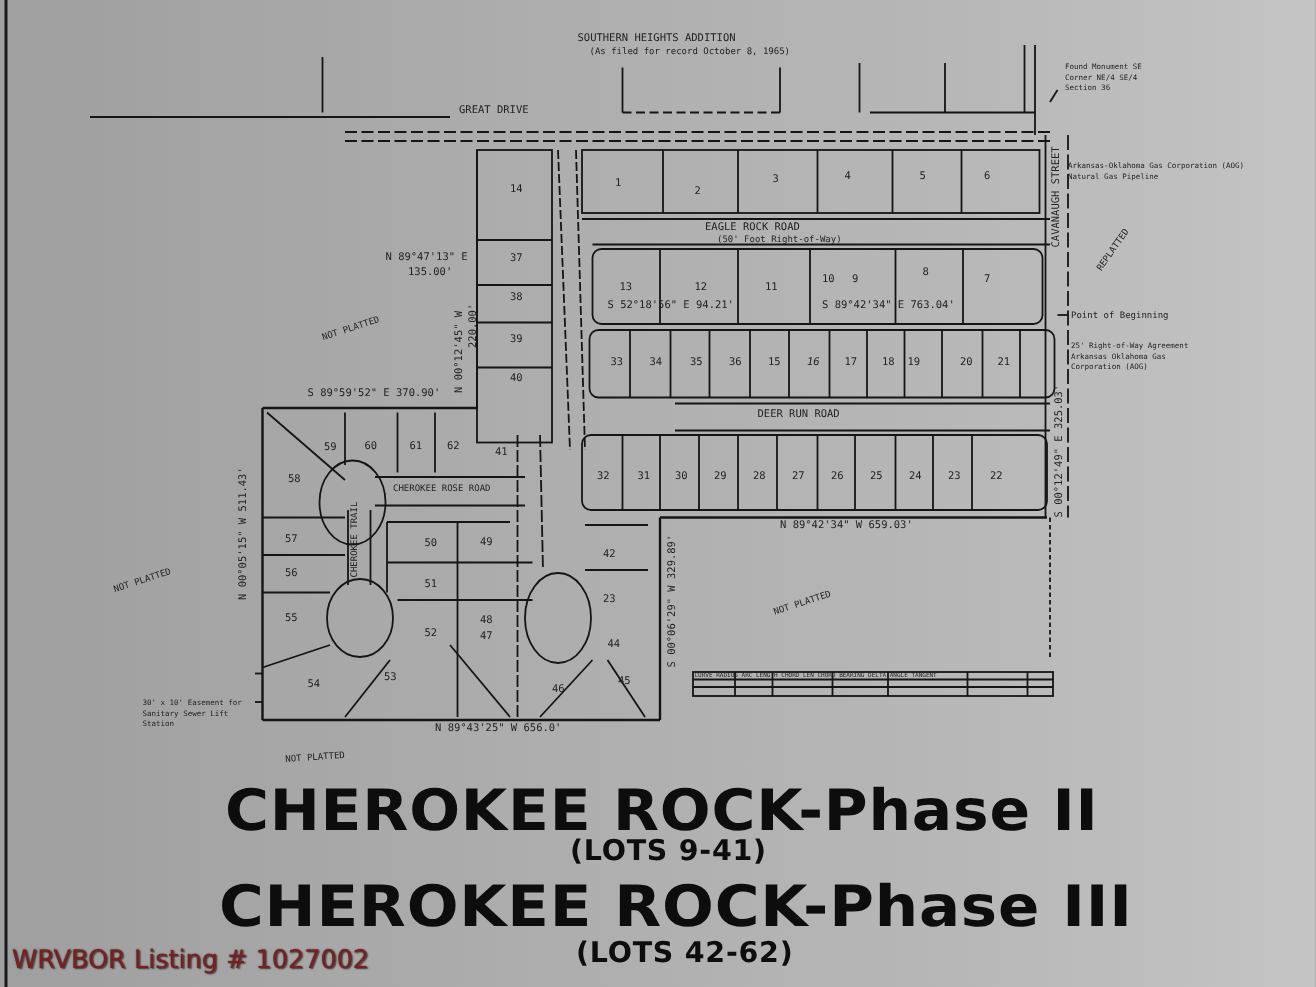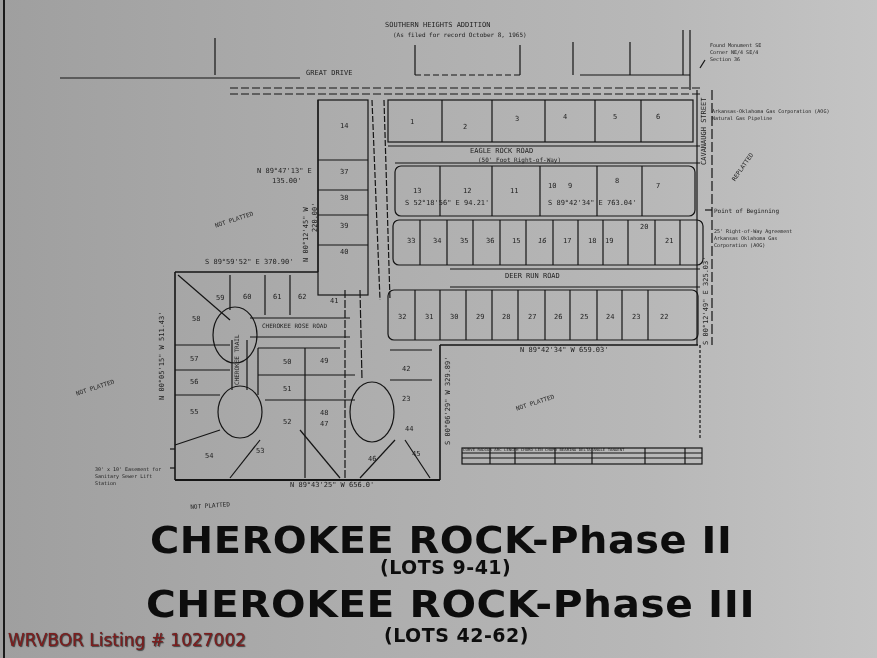--- a/index.html
+++ b/index.html
@@ -216,21 +216,21 @@
 
 <div class="lbl small" style="left:407px;top:237px;">33</div>
 <div class="lbl small" style="left:433px;top:237px;">34</div>
 <div class="lbl small" style="left:460px;top:237px;">35</div>
 <div class="lbl small" style="left:486px;top:237px;">36</div>
 <div class="lbl small" style="left:512px;top:237px;">15</div>
 <div class="lbl small" style="left:538px;top:237px;font-style:italic;">16</div>
 <div class="lbl small" style="left:563px;top:237px;">17</div>
 <div class="lbl small" style="left:588px;top:237px;">18</div>
 <div class="lbl small" style="left:605px;top:237px;">19</div>
-<div class="lbl small" style="left:640px;top:223px;">20</div>
+<div class="lbl small" style="left:640px;top:237px;">20</div>
 <div class="lbl small" style="left:665px;top:237px;">21</div>
 
 <div class="lbl small" style="left:398px;top:313px;">32</div>
 <div class="lbl small" style="left:425px;top:313px;">31</div>
 <div class="lbl small" style="left:450px;top:313px;">30</div>
 <div class="lbl small" style="left:476px;top:313px;">29</div>
 <div class="lbl small" style="left:502px;top:313px;">28</div>
 <div class="lbl small" style="left:528px;top:313px;">27</div>
 <div class="lbl small" style="left:554px;top:313px;">26</div>
 <div class="lbl small" style="left:580px;top:313px;">25</div>

